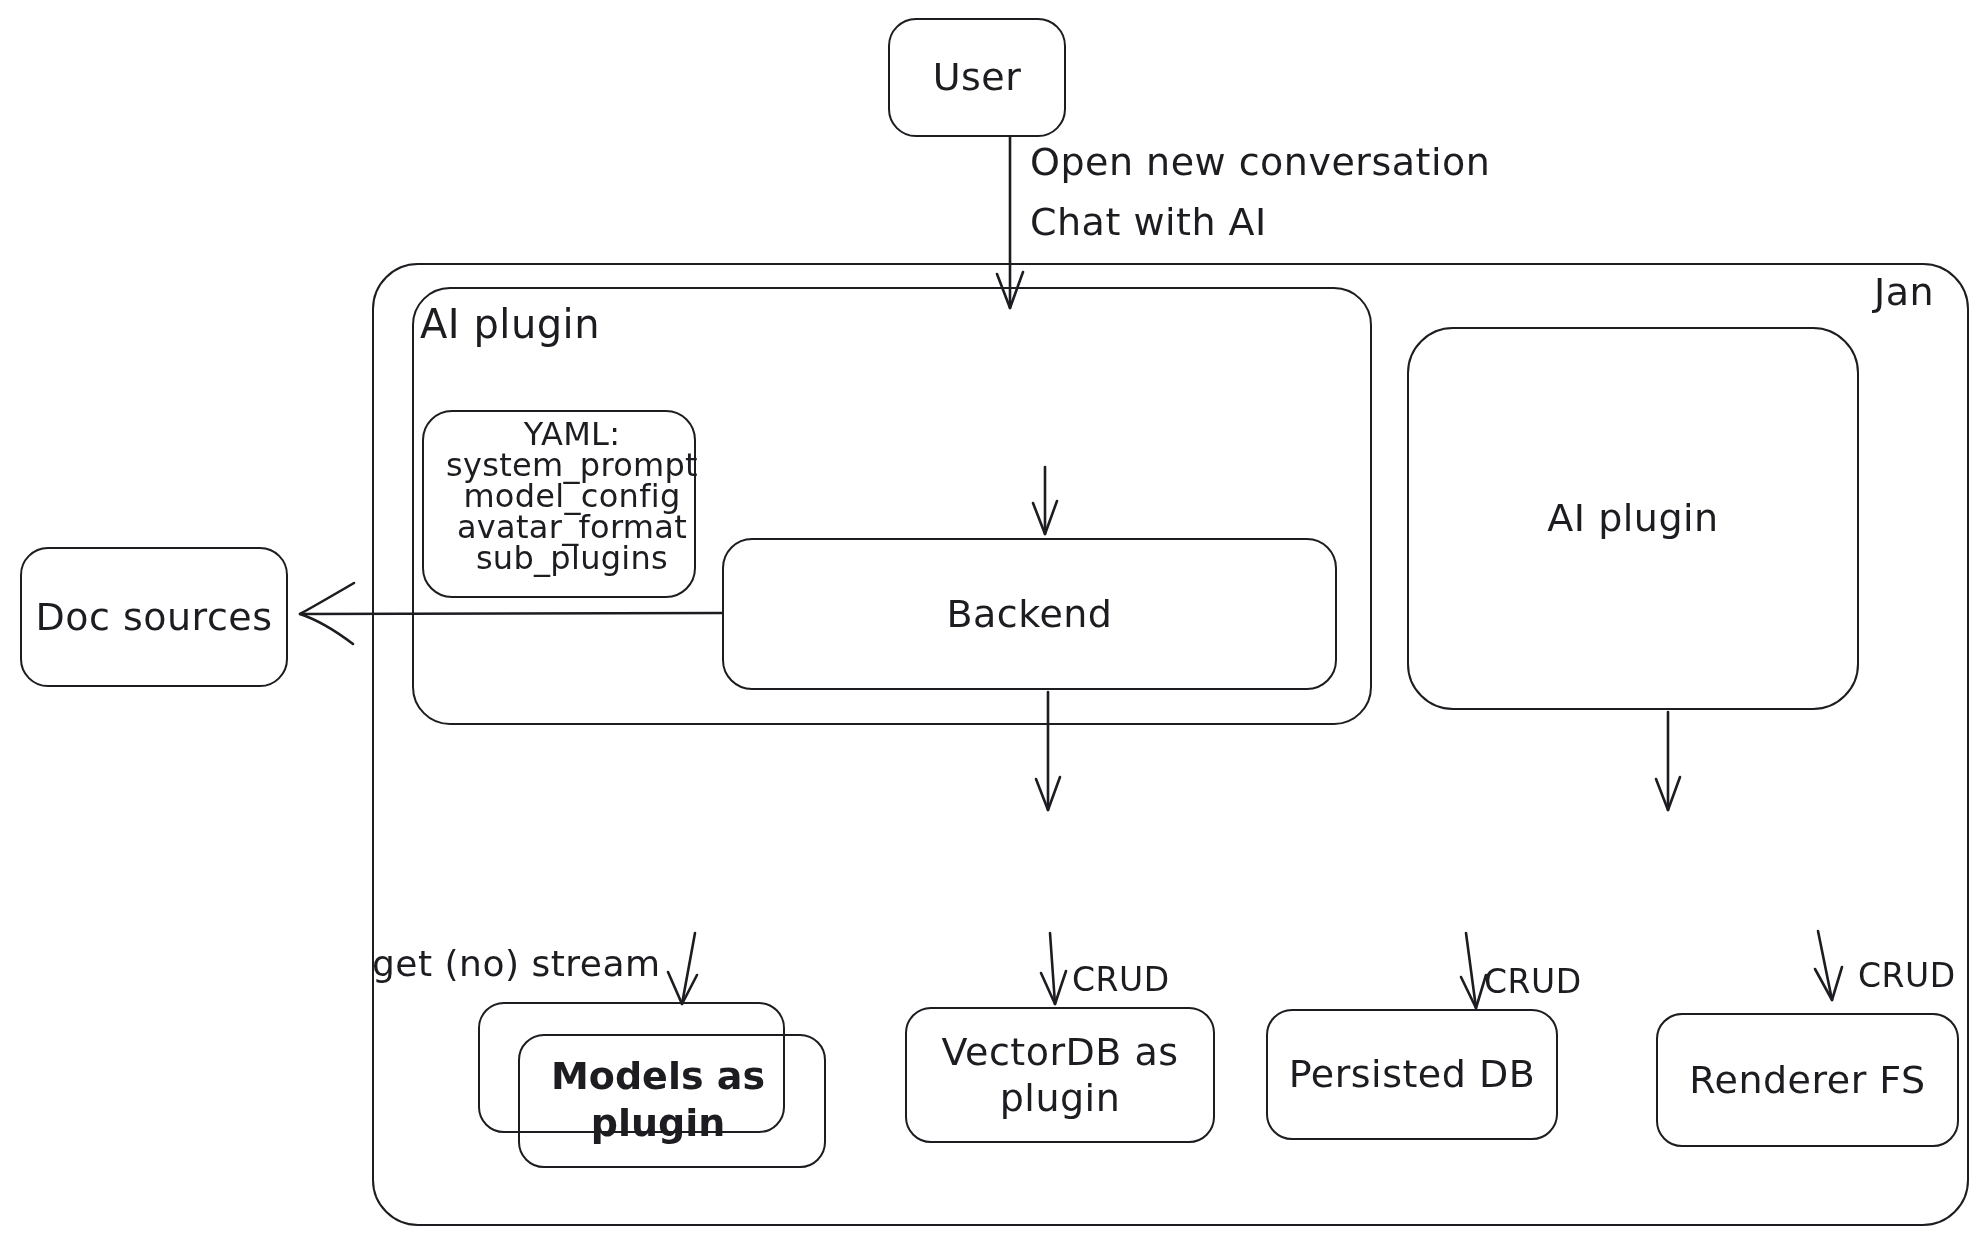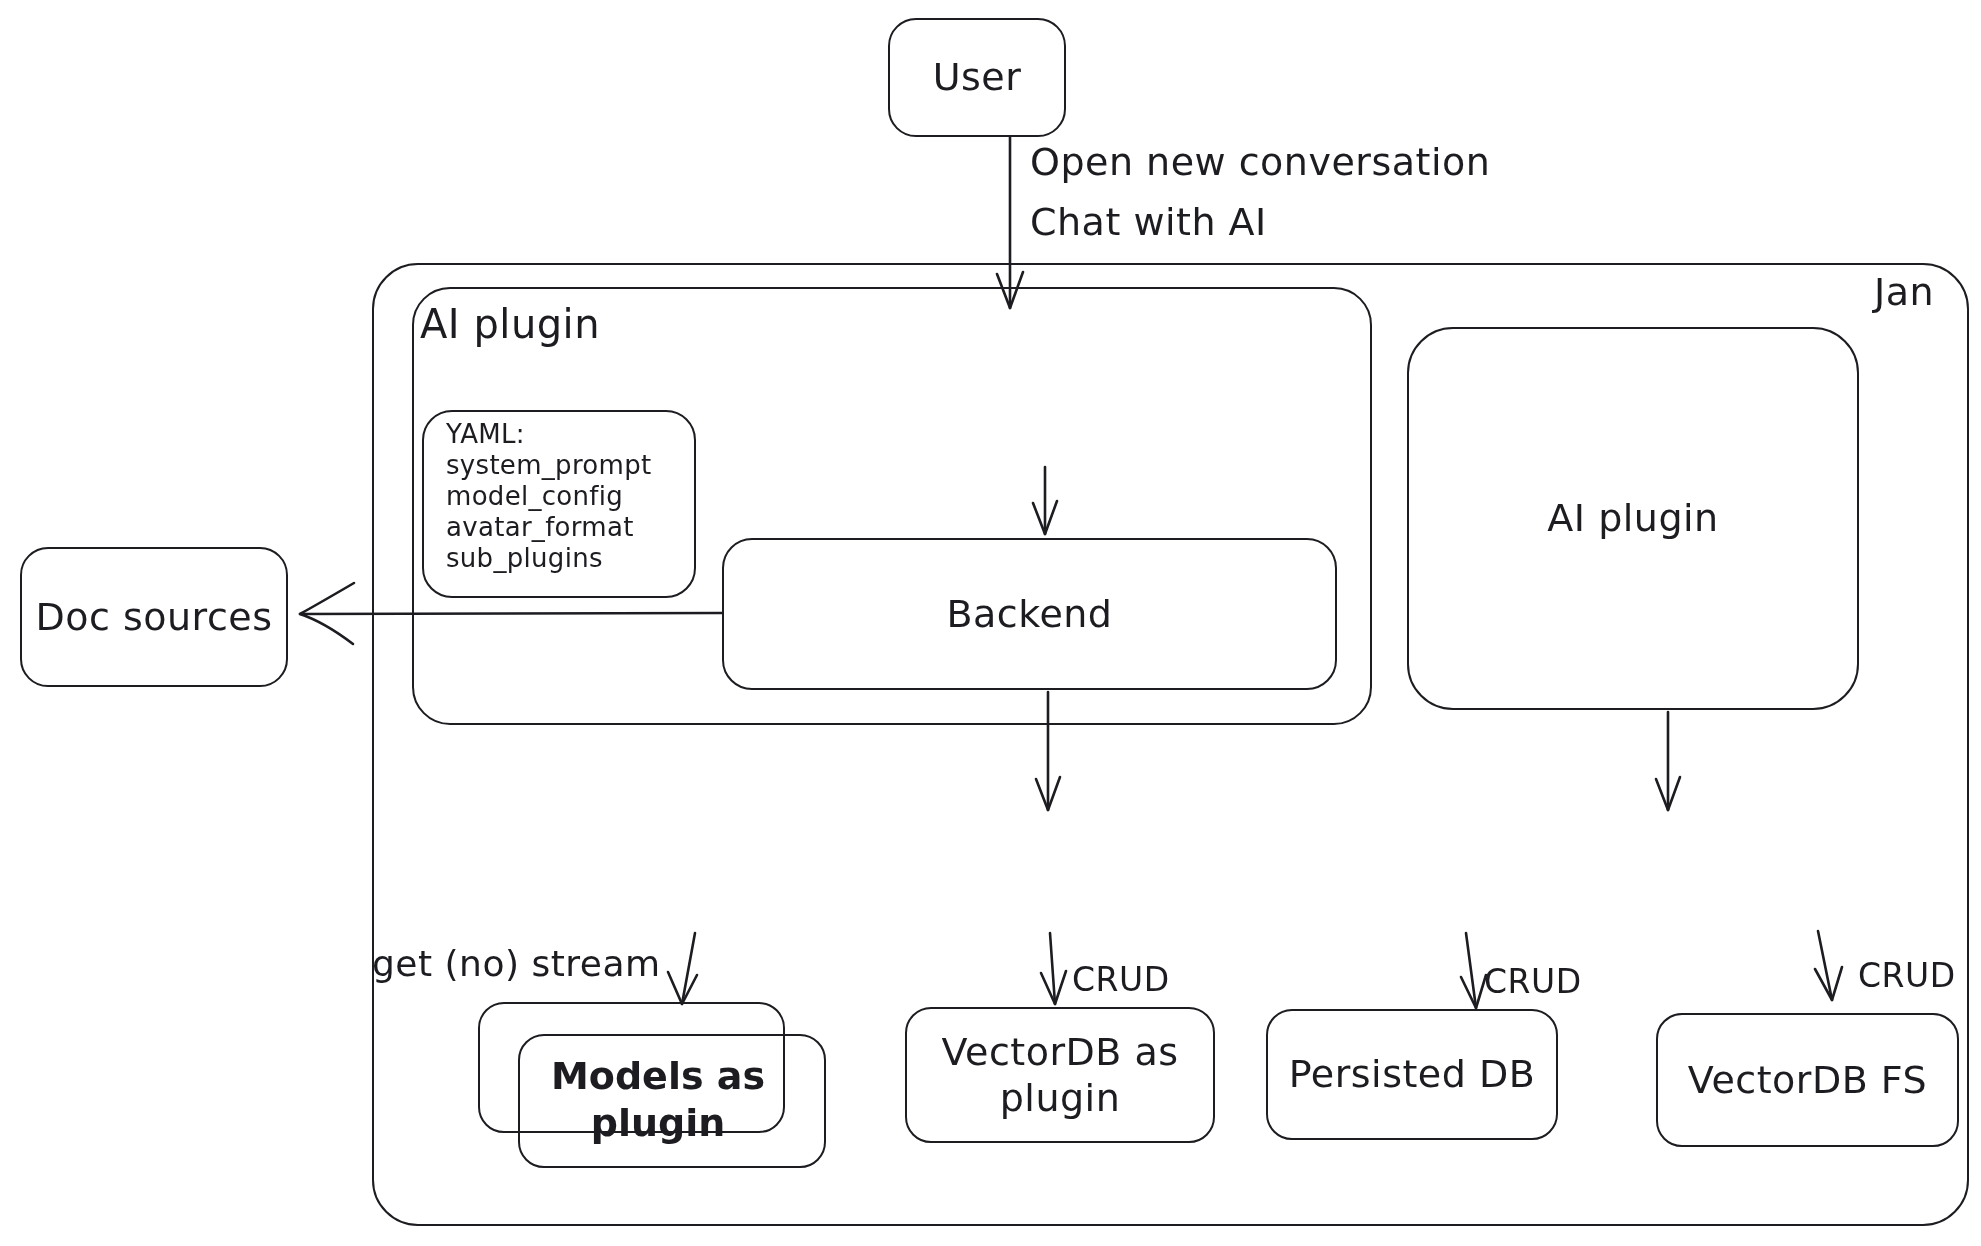--- a/index.html
+++ b/index.html
@@ -36,24 +36,24 @@
   .edge-label{
     position:absolute;
     font-size:38px;
     letter-spacing:0.5px;
     white-space:nowrap;
   }
   .edge-label.small{font-size:33px;}
   .yaml-text{
     position:absolute;
     left:446px;top:419px;
-    font-size:26px;
+    font-size:32px;
     line-height:31px;
     letter-spacing:0.3px;
-    text-align:left;
+    text-align:center;
   }
   svg.connectors{
     position:absolute;left:0;top:0;
     width:1981px;height:1246px;
     pointer-events:none;
   }
   svg.connectors *{
     stroke:var(--stroke);
     stroke-width:2.6;
     fill:none;
@@ -158,16 +158,16 @@
 
   <div class="box" style="left:905px;top:1007px;width:310px;height:136px;border-radius:26px;">
     <span class="title" style="display:block;width:250px;">VectorDB as plugin</span>
   </div>
 
   <div class="box" style="left:1266px;top:1009px;width:292px;height:131px;border-radius:26px;">
     <span class="title">Persisted DB</span>
   </div>
 
   <div class="box" style="left:1656px;top:1013px;width:303px;height:134px;border-radius:26px;">
-    <span class="title">VectorDB FS</span>
+    <span class="title">Renderer FS</span>
   </div>
 
 </div>
 
 </body></html>

